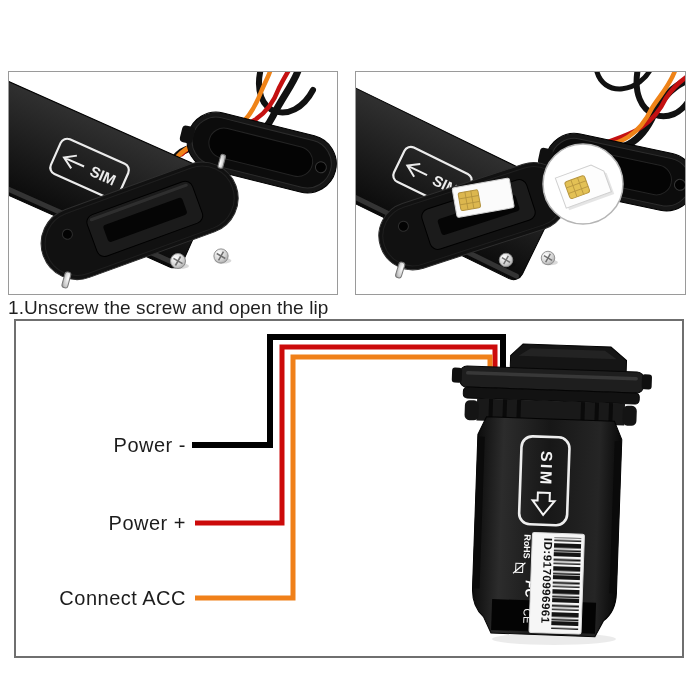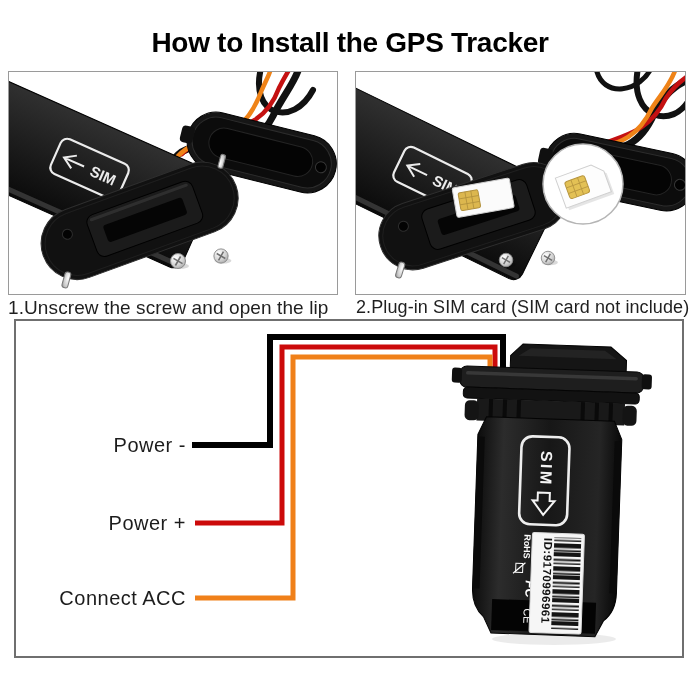--- a/index.html
+++ b/index.html
@@ -19,21 +19,20 @@
                 border:2px solid #6f6f6f;background:#fff;box-sizing:border-box;overflow:hidden;}
   svg{display:block;}
   svg text{font-family:"Liberation Sans",sans-serif;}
   .wlabel{font-size:20px;fill:#1c1c1c;letter-spacing:0.5px;}
 </style>
 </head>
 <body>
 
 <div class="page">
 
-  <h1 class="title">How to Install the GPS Tracker</h1>
 
   <div class="photo-panel" id="panel1">
     <svg width="328" height="222" viewBox="0 0 328 222">
       <defs>
         <linearGradient id="bandG1" x1="0" y1="0" x2="0" y2="1">
           <stop offset="0" stop-color="#303030"></stop>
             <stop offset="1" stop-color="#0a0a0a"></stop>
         </linearGradient>
         <radialGradient id="metal1" cx="0.35" cy="0.3" r="0.95">
           <stop offset="0" stop-color="#ffffff"></stop>
@@ -195,21 +194,20 @@
       </g>
       <g transform="translate(192,186) scale(0.9)">
         <ellipse cx="2" cy="5" rx="9" ry="3" fill="rgba(0,0,0,0.15)"></ellipse>
         <circle r="7.5" fill="url(#metal2)" stroke="#8c8c8c"></circle>
         <path d="M-4.5,-2.6 L4.5,2.6 M-2.6,4.5 L2.6,-4.5" stroke="#6f6f6f" stroke-width="1.6"></path>
       </g>
     </svg>
   </div>
 
   <div class="caption" id="cap1">1.Unscrew the screw and open the lip</div>
-  <div class="caption" id="cap2">2.Plug-in SIM card (SIM card not include)</div>
 
   <div class="wiring-panel">
     <svg width="666" height="335" viewBox="0 0 666 335">
       <defs>
         <linearGradient id="devG" x1="0" y1="0" x2="1" y2="0">
           <stop offset="0" stop-color="#0c0c0c"></stop>
             <stop offset="0.18" stop-color="#2c2c2c"></stop>
           <stop offset="0.5" stop-color="#171717"></stop>
             <stop offset="0.85" stop-color="#252525"></stop>
           <stop offset="1" stop-color="#080808"></stop>

